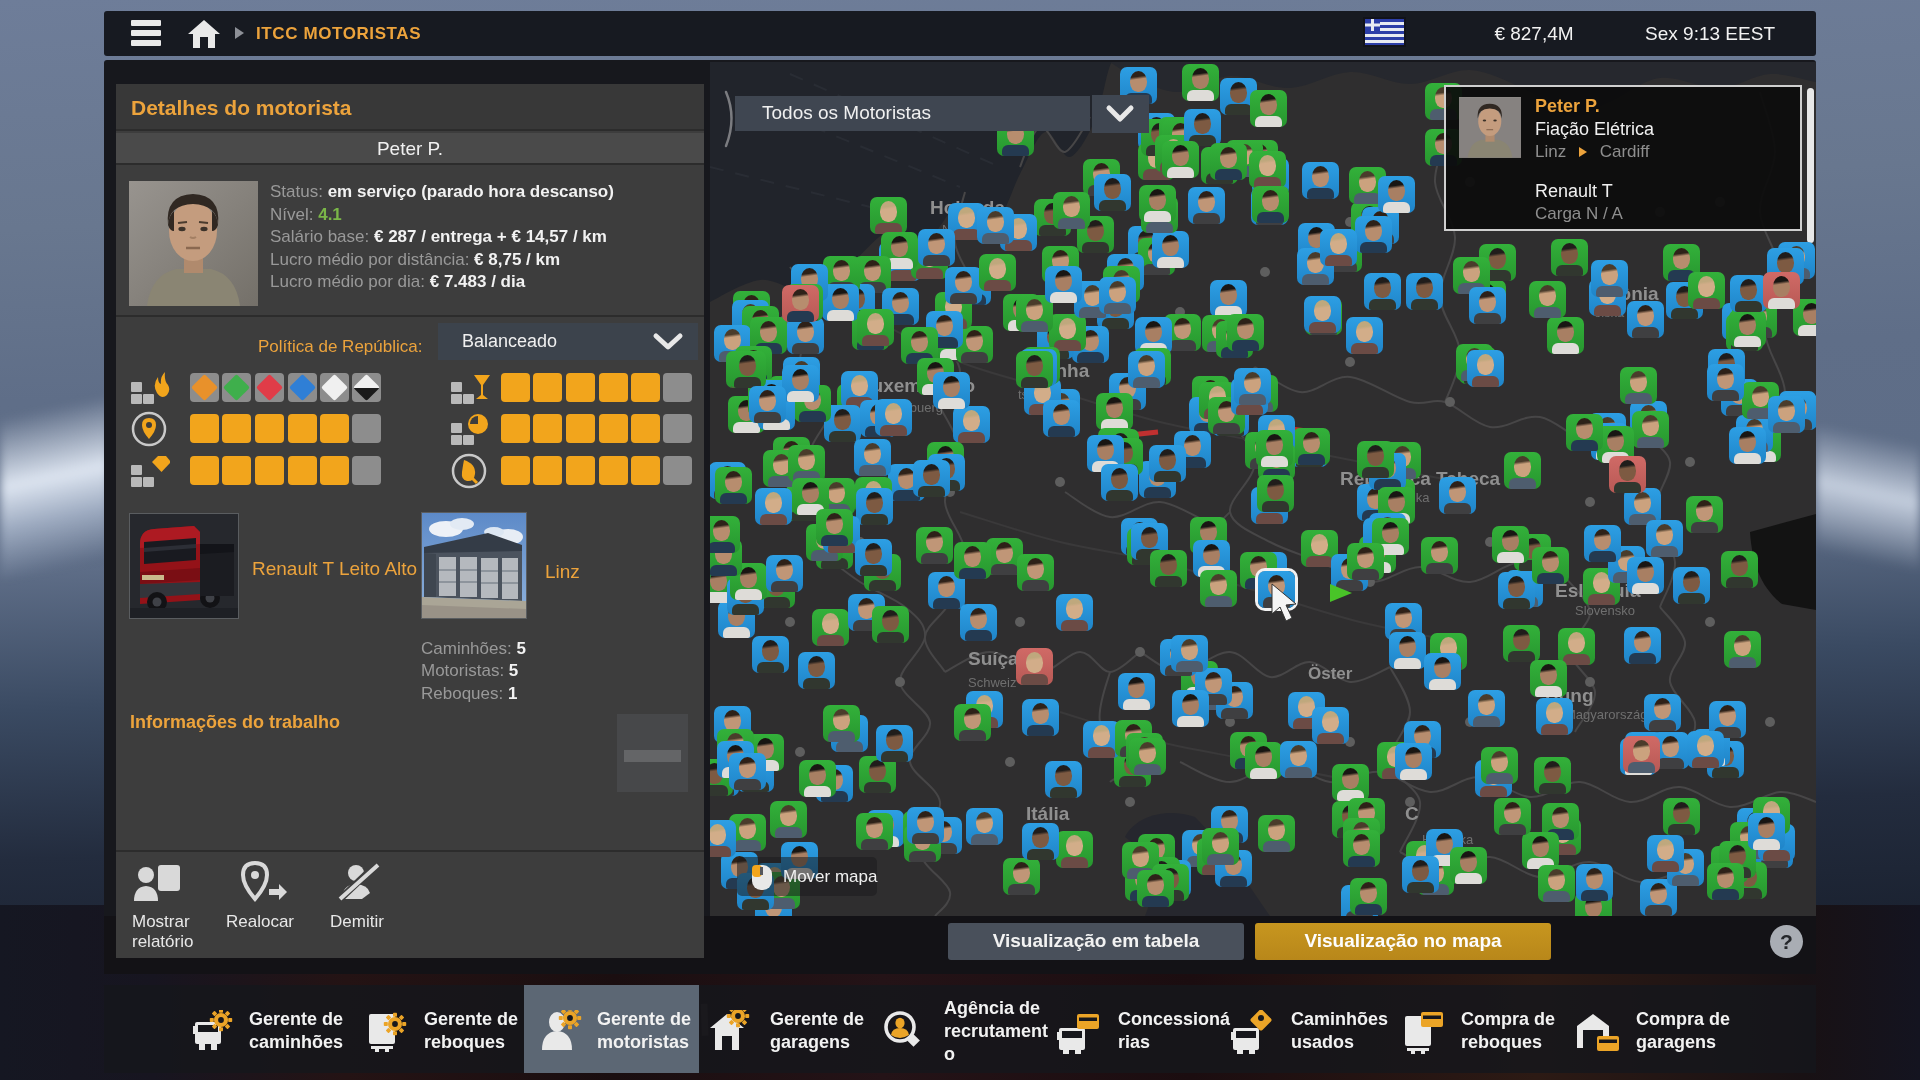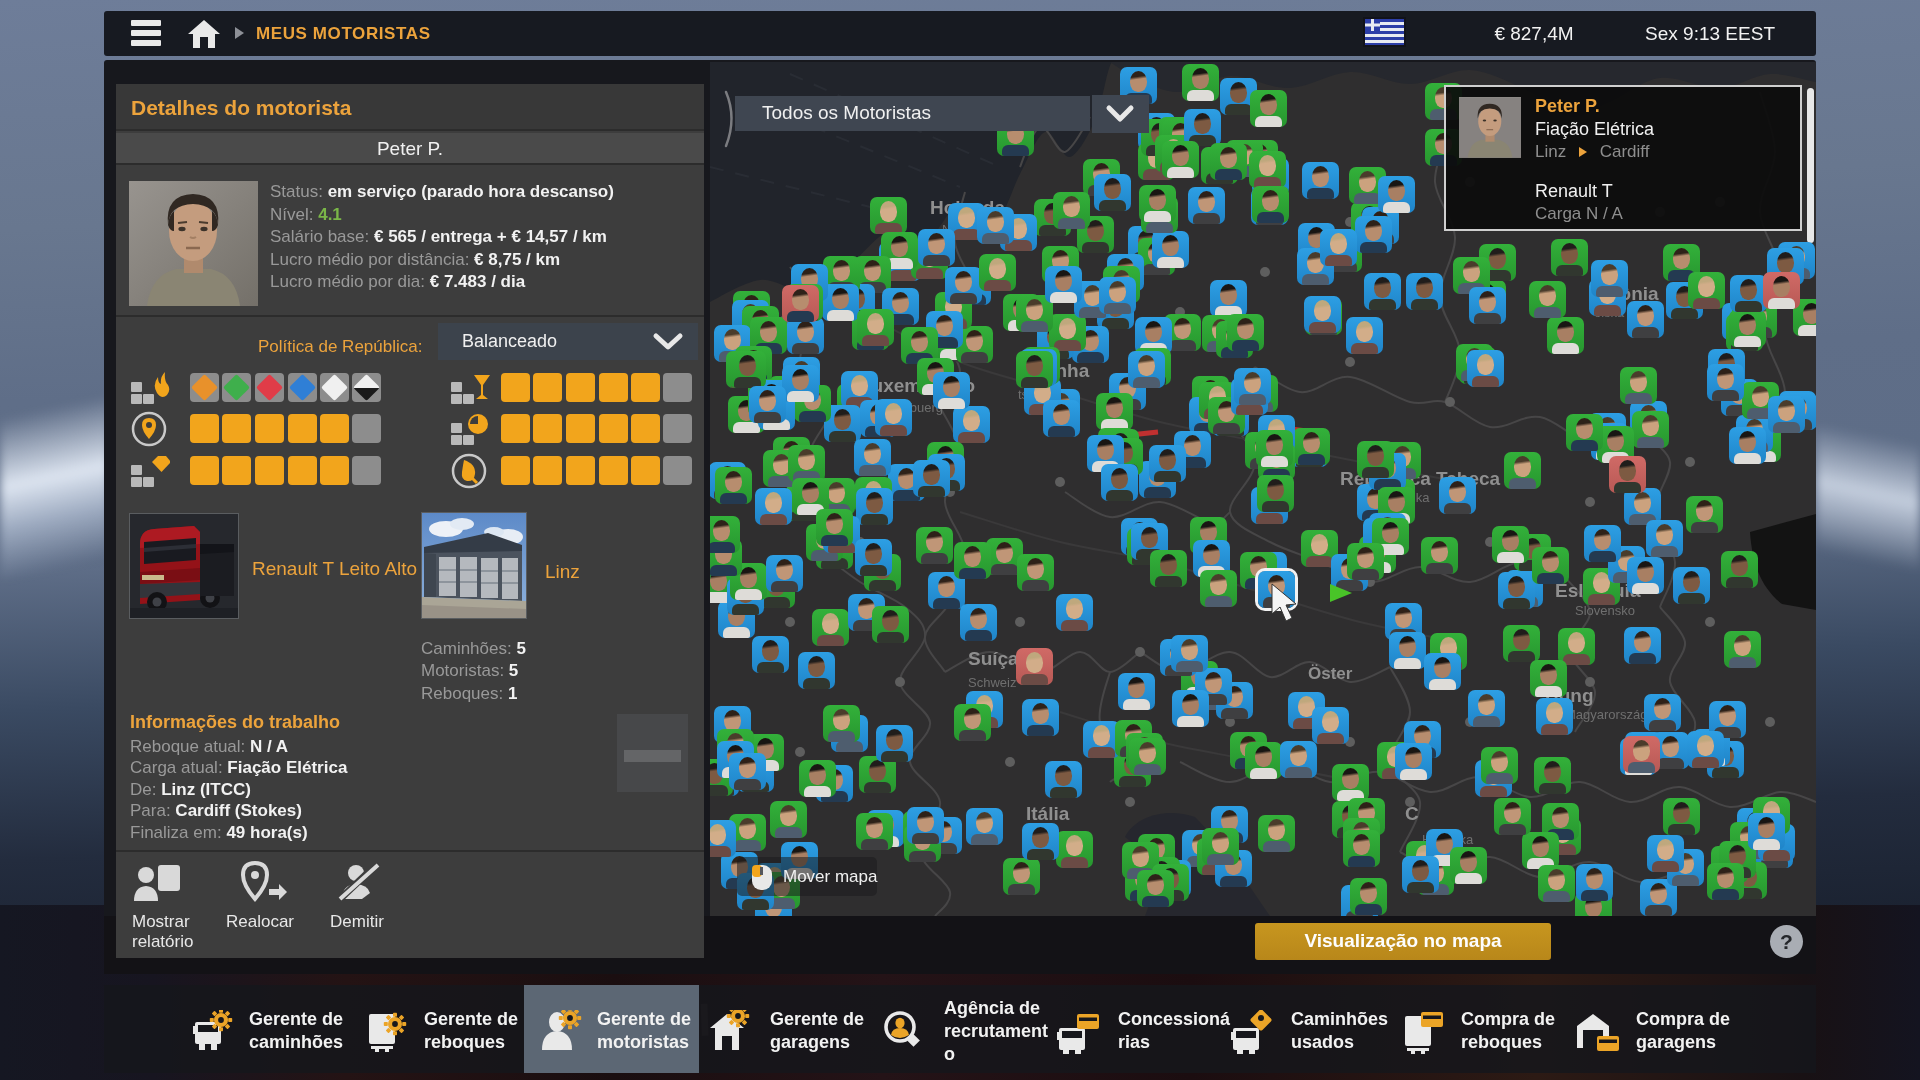--- a/index.html
+++ b/index.html
@@ -114,21 +114,21 @@
  <div class="burger">
       <i style="top:0"></i>
       <i style="top:10px"></i>
       <i style="top:20px"></i>
     </div>
  <svg class="home" width="34" height="30">
       <path d="M17 1 L33 15 L28 15 L28 29 L6 29 L6 15 L1 15 Z" fill="#e9e9e9"></path>
       <rect x="13" y="18" width="8" height="11" fill="#171a21"></rect>
     </svg>
  <div class="crumbarrow"></div>
- <div class="crumb">MEUS MOTORISTAS</div>
+ <div class="crumb">ITCC MOTORISTAS</div>
  <div class="flag"><svg width="39" height="26">
         <rect width="39" height="26" fill="#2c3ea8"></rect>
         <g fill="#e8ebf2">
           <rect y="3" width="39" height="3"></rect>
           <rect y="9" width="39" height="3"></rect>
           <rect y="15" width="39" height="3"></rect>
           <rect y="21" width="39" height="3"></rect>
           <rect width="15" height="12" fill="#2c3ea8"></rect>
           <rect x="6" width="3" height="12"></rect>
           <rect y="4.5" width="15" height="3"></rect>
@@ -691,21 +691,21 @@
 <ellipse cx="53" cy="48" rx="3.6" ry="2.2" fill="#3c3229"></ellipse>
           <ellipse cx="75" cy="48" rx="3.6" ry="2.2" fill="#3c3229"></ellipse>
 <path d="M49,42 L58,41" stroke="#4a3b2e" stroke-width="2"></path>
           <path d="M70,41 L79,42" stroke="#4a3b2e" stroke-width="2"></path>
 <path d="M61,56 Q64,58 67,56" stroke="#a37f63" stroke-width="2" fill="none"></path>
 <path d="M57,67 L71,67" stroke="#8a6850" stroke-width="2.5"></path>
 </svg></div>
   <div class="stats">
    Status: <b>em serviço (parado hora descanso)</b><br>
    Nível: <span class="lvl">4.1</span><br>
-   Salário base: <b>€ 565 / entrega + € 14,57 / km</b><br>
+   Salário base: <b>€ 287 / entrega + € 14,57 / km</b><br>
    Lucro médio por distância: <b>€ 8,75 / km</b><br>
    Lucro médio por dia: <b>€ 7.483 / dia</b>
   </div>
   <div class="sep1"></div>
   <div id="pol">Política de República:</div>
   <div id="polbox">
         <span>Balanceado</span>
       </div>
   <div id="polchev"><svg width="56" height="40">
           <path d="M16 14 L28 25 L40 14" stroke="#e8e8e8" stroke-width="5" fill="none" stroke-linecap="round" stroke-linejoin="round"></path>
@@ -849,21 +849,20 @@
             <rect x="59" y="69" width="17" height="2"></rect>
             <rect x="80" y="69" width="16" height="2"></rect>
           </g>
 <path d="M0,84 L104,88 L104,105 L0,105 Z" fill="#aaa596"></path>
 <path d="M0,92 L104,96 L104,105 L0,105 Z" fill="#999287"></path>
 </svg></div>
   <div class="tlabel">Renault T Leito Alto</div>
   <div class="glabel">Linz</div>
   <div class="stats3">Caminhões: <b>5</b><br>Motoristas: <b>5</b><br>Reboques: <b>1</b></div>
   <div id="jobhdr">Informações do trabalho</div>
-  <div class="jobinfo">Reboque atual: <b>N / A</b><br>Carga atual: <b>Fiação Elétrica</b><br>De: <b>Linz (ITCC)</b><br>Para: <b>Cardiff (Stokes)</b><br>Finaliza em: <b>49 hora(s)</b></div>
   <div id="trailerbox">
         <i></i>
       </div>
   <div class="sep2"></div>
   <svg class="skicon" style="left:16px;top:779px" width="58" height="40">
 <rect x="26" y="2" width="22" height="26" rx="3" fill="#d9d9d9"></rect>
 <circle cx="14" cy="12" r="8" fill="#d9d9d9"></circle>
         <path d="M2,38 Q2,24 14,23 Q26,24 26,38 Z" fill="#d9d9d9"></path>
       </svg>
       <svg class="skicon" style="left:123px;top:777px" width="50" height="42">
@@ -905,20 +904,21 @@
 <ellipse cx="53" cy="48" rx="3.6" ry="2.2" fill="#3c3229"></ellipse>
           <ellipse cx="75" cy="48" rx="3.6" ry="2.2" fill="#3c3229"></ellipse>
 <path d="M57,67 L71,67" stroke="#8a6850" stroke-width="2.5"></path>
 </svg></div>
   <div class="nm">Peter P.</div>
   <div class="cg">Fiação Elétrica</div>
   <div class="rt">Linz <i></i> Cardiff</div>
   <div class="tr">Renault T</div>
   <div class="ca">Carga N / A</div>
  </div>
+ <div id="btntab">Visualização em tabela</div>
  <div id="btnmap">Visualização no mapa</div>
  <div id="qmark">?</div>
 </div>
 
 <div id="nav">
  <div class="active"></div>
  <svg style="position:absolute;left:87px;top:25px" width="44" height="44">
       <g transform="translate(2,2)">
         <rect x="2" y="10" width="26" height="22" rx="2" fill="#e9e9e9"></rect>
         <rect x="5" y="13" width="20" height="7" fill="#16171c"></rect>

